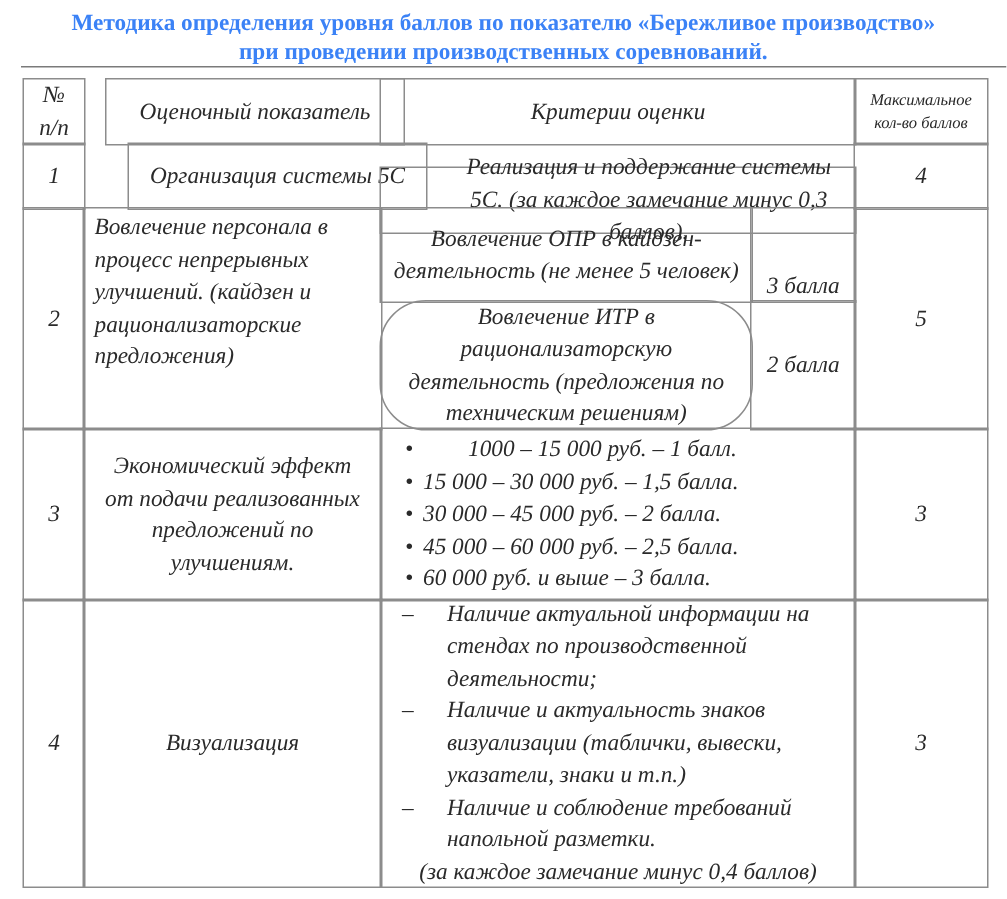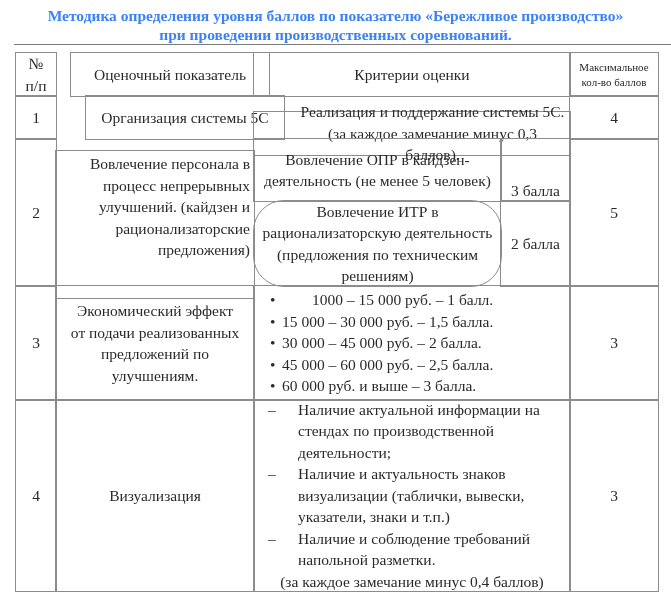--- a/index.html
+++ b/index.html
@@ -3,25 +3,25 @@
 <meta charset="utf-8">
 <style>
   html, body { margin:0; padding:0; background:#ffffff; }
   body { width:671px; height:599px; position:relative; overflow:hidden;
          font-family:"Liberation Serif", "DejaVu Serif", serif; color:#2a2a2a; }
   .title { position:absolute; left:0; width:671px; text-align:center; font-weight:bold;
            font-size:15.5px; line-height:19px; color:#3b82f6; }
   .t1 { top:6px; }
   .t2 { top:25px; }
   .rule { position:absolute; left:14px; right:0; top:44px; height:0; border-top:1.5px solid #7a7a7a; }
-  .tbl { position:absolute; left:15px; top:52px; width:644px; height:456px; }
+  .tbl { position:absolute; left:15px; top:52px; width:644px; height:456px;font-style:italic; }
   .cell { position:absolute; box-sizing:border-box; border:1.5px solid #8c8c8c;
           display:flex; align-items:center; justify-content:center; text-align:center;
           font-size:15.5px; line-height:21.5px; padding:0 4px; }
-  .left { justify-content:flex-start; text-align:right; padding-left:7px;margin-top:12px; }
+  .left { justify-content:flex-start; text-align:left; padding-left:7px; }
   .small { font-size:11px; line-height:15px; }
   ul.crit { list-style:none; margin:0; padding:0; text-align:left; }
   ul.crit li { position:relative; }
   .bul li { padding-left:46px; }
   .bul li .mk { position:absolute; left:12px; }
   .bul li .tx1 { margin-left:8px; }
   .dash li { padding-left:40px; }
   .dash li .mk { position:absolute; left:10px; }
   .note { text-align:center; }
 </style>

